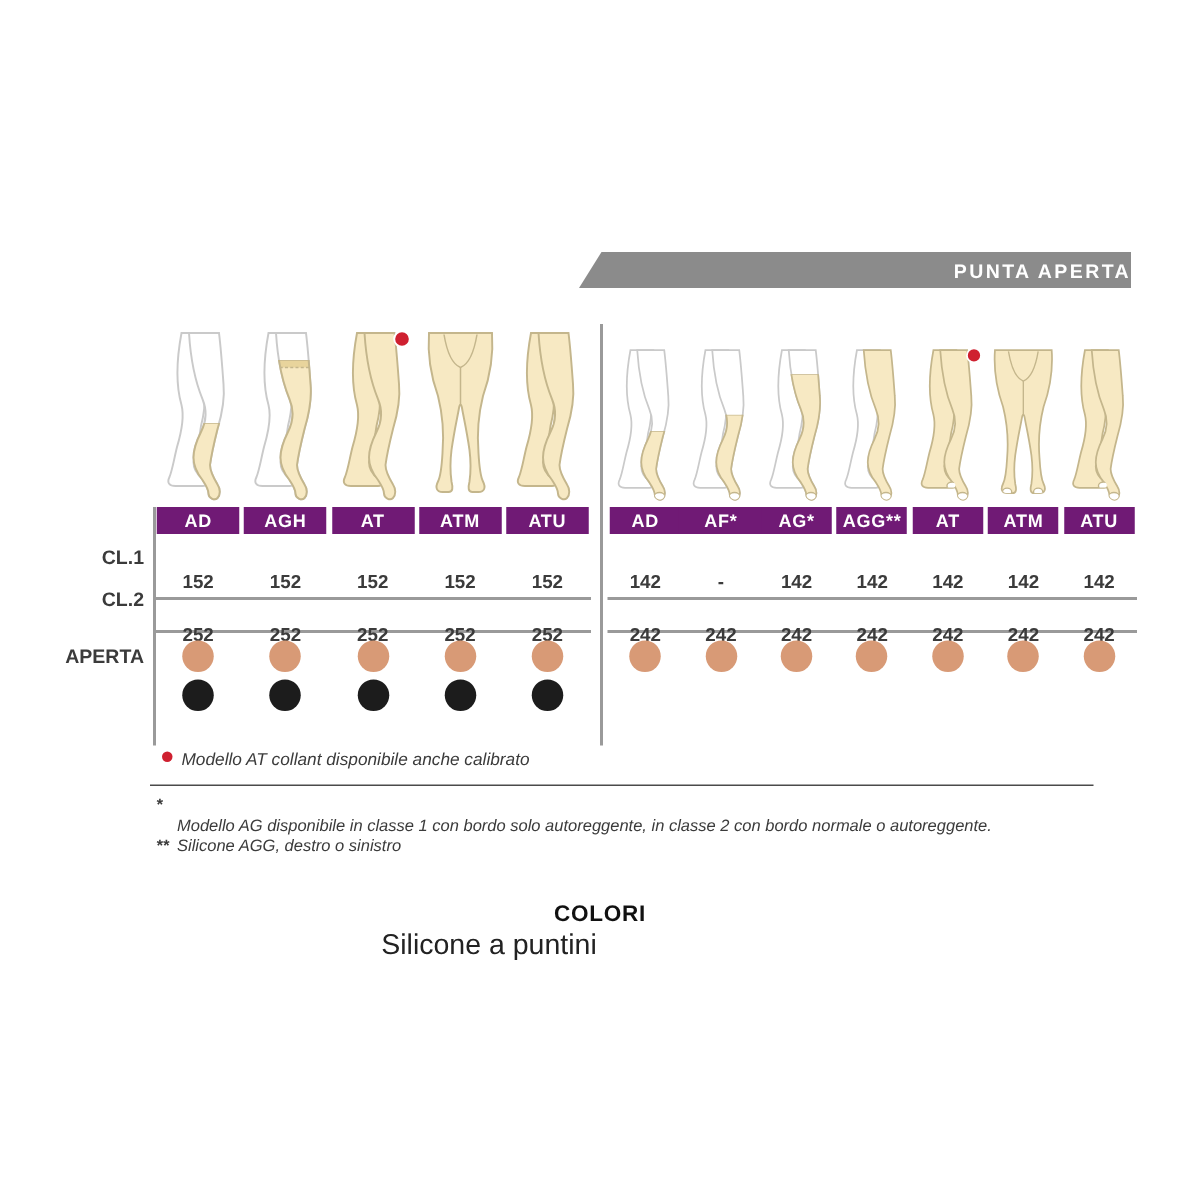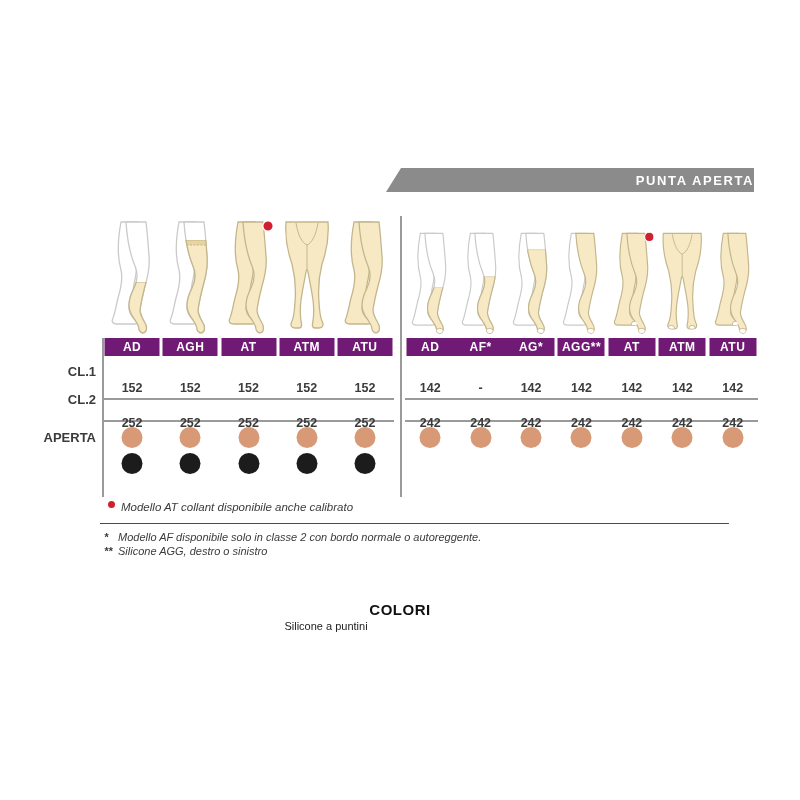--- a/index.html
+++ b/index.html
@@ -38,21 +38,21 @@
   .rednote{position:absolute;left:108px;top:501px;font-size:11.5px;font-style:italic;
            color:#3b3b3b;display:flex;}
   .reddot{display:inline-block;width:7px;height:7px;border-radius:50%;background:#cf2030;margin-right:6px;}
   .rule{position:absolute;left:100px;top:523px;width:629px;height:1.2px;background:#4a4a4a;}
   .notes{position:absolute;left:104px;top:531px;font-size:11px;font-style:italic;color:#3b3b3b;}
   .noterow{display:flex;line-height:13.5px;}
   .notemark{width:14px;flex:0 0 14px;font-weight:bold;}
   .bordo-title{position:absolute;left:0;top:601px;width:800px;text-align:center;
                font-weight:bold;font-size:15px;letter-spacing:.5px;color:#111;}
   .bordo-sub{position:absolute;left:0;top:620px;width:652px;text-align:center;
-             font-size:11px;color:#222;}
+             font-size:19px;color:#222;}
 </style>
 </head>
 <body>
 
 <div class="page">
 
   <div class="bar bar-right">
     <span>PUNTA APERTA</span>
   </div>
 
@@ -64,21 +64,24 @@
   <div class="vline" style="left:400px;top:216px;height:281px"></div>
 
   <div class="rednote">
     <span class="reddot"></span>
     <span>Modello AT collant disponibile anche calibrato</span>
   </div>
   <div class="rule"></div>
   <div class="notes">
     <div class="noterow">
       <span class="notemark">*</span>
-      <span>Modello AF disponibile solo in classe 2 con bordo normale o autoreggente.</span>
+    </div>
+    <div class="noterow">
+      <span class="notemark"></span>
+      <span>Modello AG disponibile in classe 1 con bordo solo autoreggente, in classe 2 con bordo normale o autoreggente.</span>
     </div>
     <div class="noterow">
       <span class="notemark">**</span>
       <span>Silicone AGG, destro o sinistro</span>
     </div>
   </div>
 
   <div class="bordo-title">COLORI</div>
   <div class="bordo-sub">Silicone a puntini</div>
 

